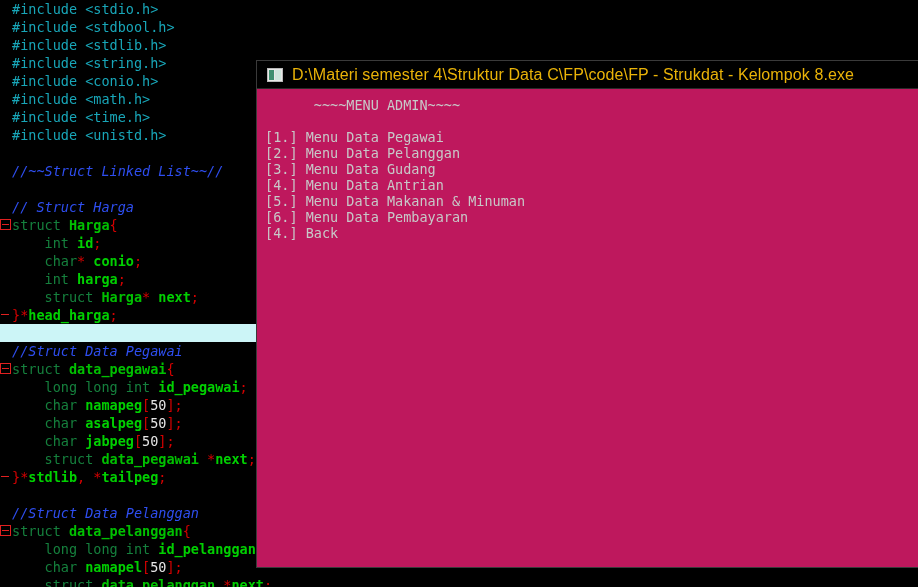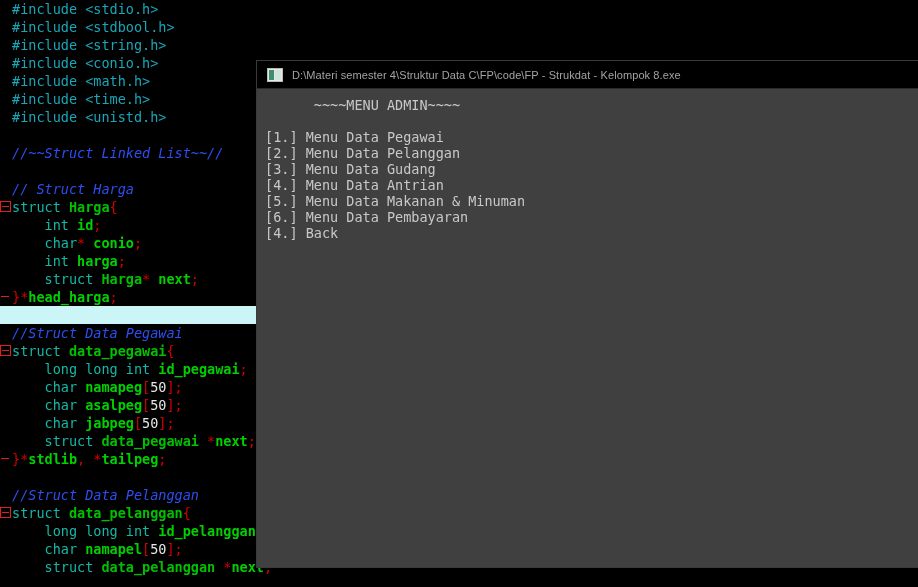--- a/index.html
+++ b/index.html
@@ -58,21 +58,21 @@
     left: 1px;
     top: 8px;
     width: 8px;
     height: 1px;
     background: #e02020;
   }
 
   
   .tok-pre   { color: #18a6b8; }   
   .tok-cmt   { color: #2e4ef0; font-style: italic; }
-  .tok-kw    { color: #14b8a6; }   
+  .tok-kw    { color: #15803d; }   
   .tok-type  { color: #00c000; font-weight: bold; } 
   .tok-id    { color: #00d000; font-weight: bold; }
   .tok-punc  { color: #d40000; }   
   .tok-num   { color: #e5e5e5; }
 
   
   #console-window {
     position: absolute;
     left: 256px;
     top: 60px;
@@ -111,49 +111,50 @@
     background: #3f8f6f;
   }
   #console-icon::after {
     content: "";
     position: absolute;
     left: 7px; top: 1px;
     width: 6px; height: 10px;
     background: #cfe6dc;
   }
   #console-title-text {
-    color: #a3a3a3;
-    font-size: 11px;
+    color: #eab308;
+    font-size: 16px;
     font-family: "Liberation Sans", sans-serif;
     white-space: nowrap;
     letter-spacing: 0.1px;
   }
   #console-body {
     padding: 8px 0 0 8px;
-    background: #404040;
+    background: #be185d;
     height: 478px;
     box-sizing: border-box;
   }
   .con-line {
     color: #c8c8c8;
     font-size: 13.5px;
     line-height: 16px;
     height: 16px;
     white-space: pre;
     font-family: "DejaVu Sans Mono", monospace;
   }
   .con-blank { height: 16px; }
 </style>
 </head>
 <body>
 
 <div id="editor">
   <div id="editor-lines">
       <div class="code-line"><span class="tok-pre">#include &lt;stdio.h&gt;</span></div>
       <div class="code-line"><span class="tok-pre">#include &lt;stdbool.h&gt;</span></div>
+      <div class="code-line"><span class="tok-pre">#include &lt;stdlib.h&gt;</span></div>
       <div class="code-line"><span class="tok-pre">#include &lt;string.h&gt;</span></div>
       <div class="code-line"><span class="tok-pre">#include &lt;conio.h&gt;</span></div>
       <div class="code-line"><span class="tok-pre">#include &lt;math.h&gt;</span></div>
       <div class="code-line"><span class="tok-pre">#include &lt;time.h&gt;</span></div>
       <div class="code-line"><span class="tok-pre">#include &lt;unistd.h&gt;</span></div>
       <div class="code-line"></div>
       <div class="code-line"><span class="tok-cmt">//~~Struct Linked List~~//</span></div>
       <div class="code-line"></div>
       <div class="code-line"><span class="tok-cmt">// Struct Harga</span></div>
       <div class="code-line"><span class="fold-box"></span><span class="tok-kw">struct </span><span class="tok-type">Harga</span><span class="tok-punc">{</span></div>

